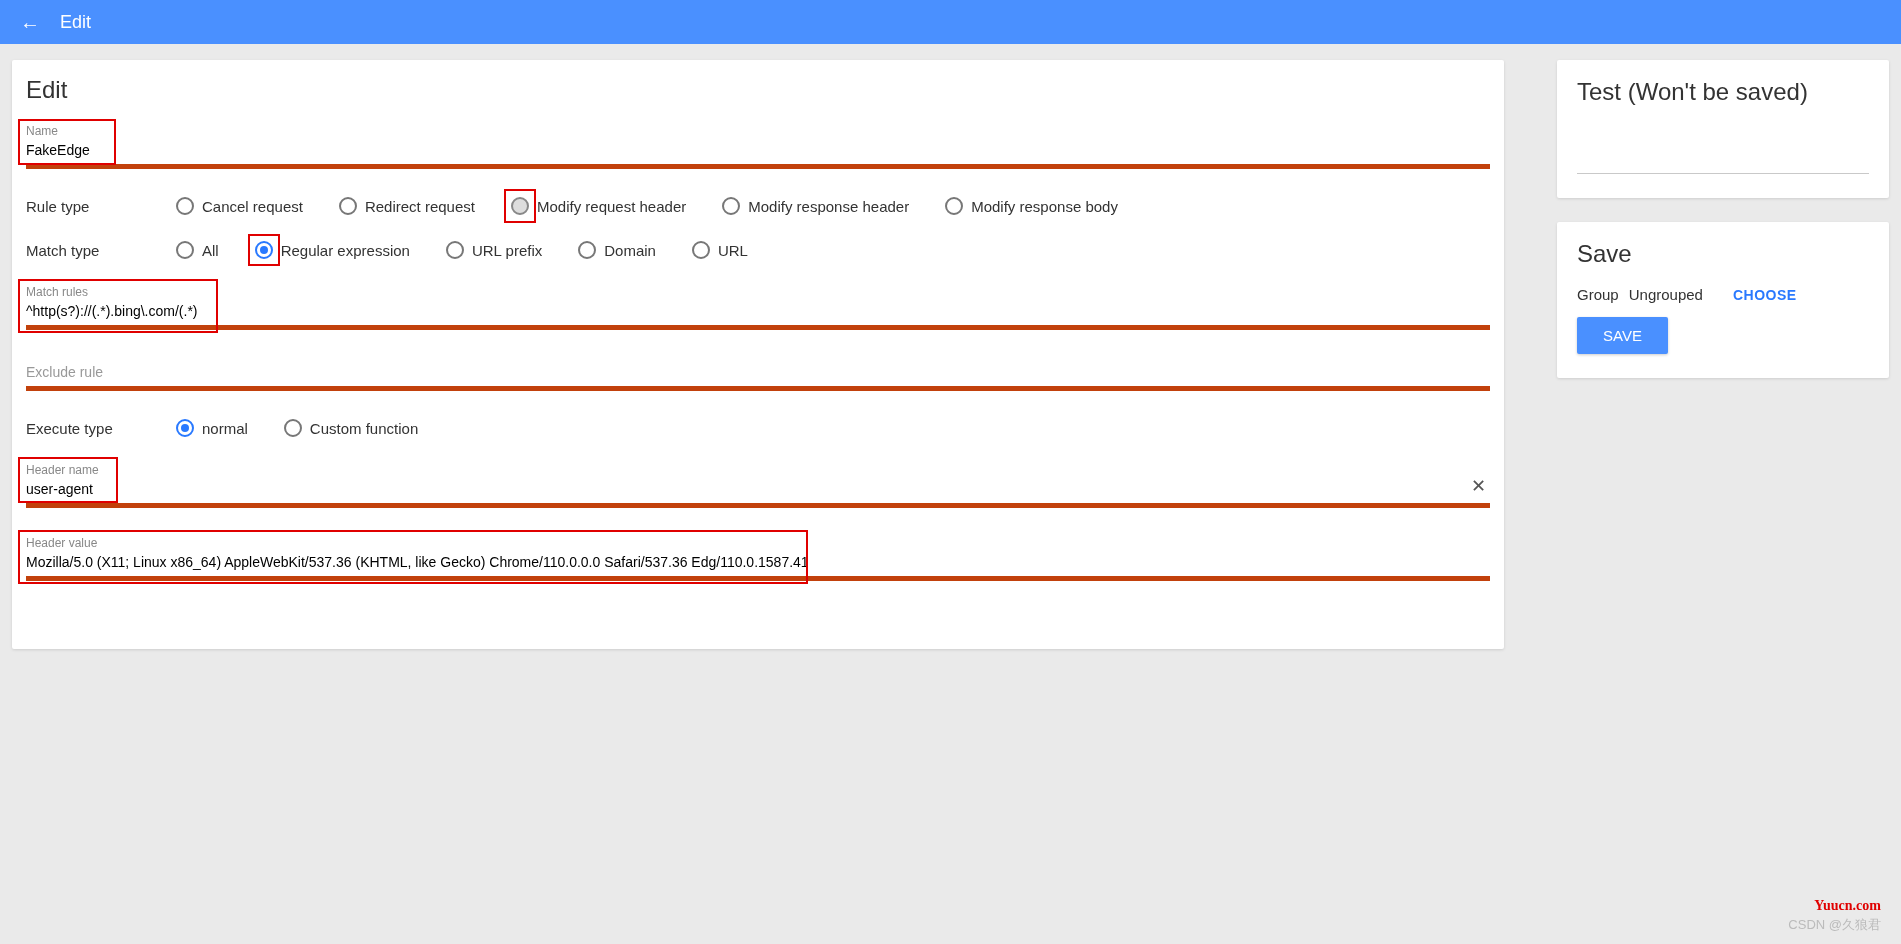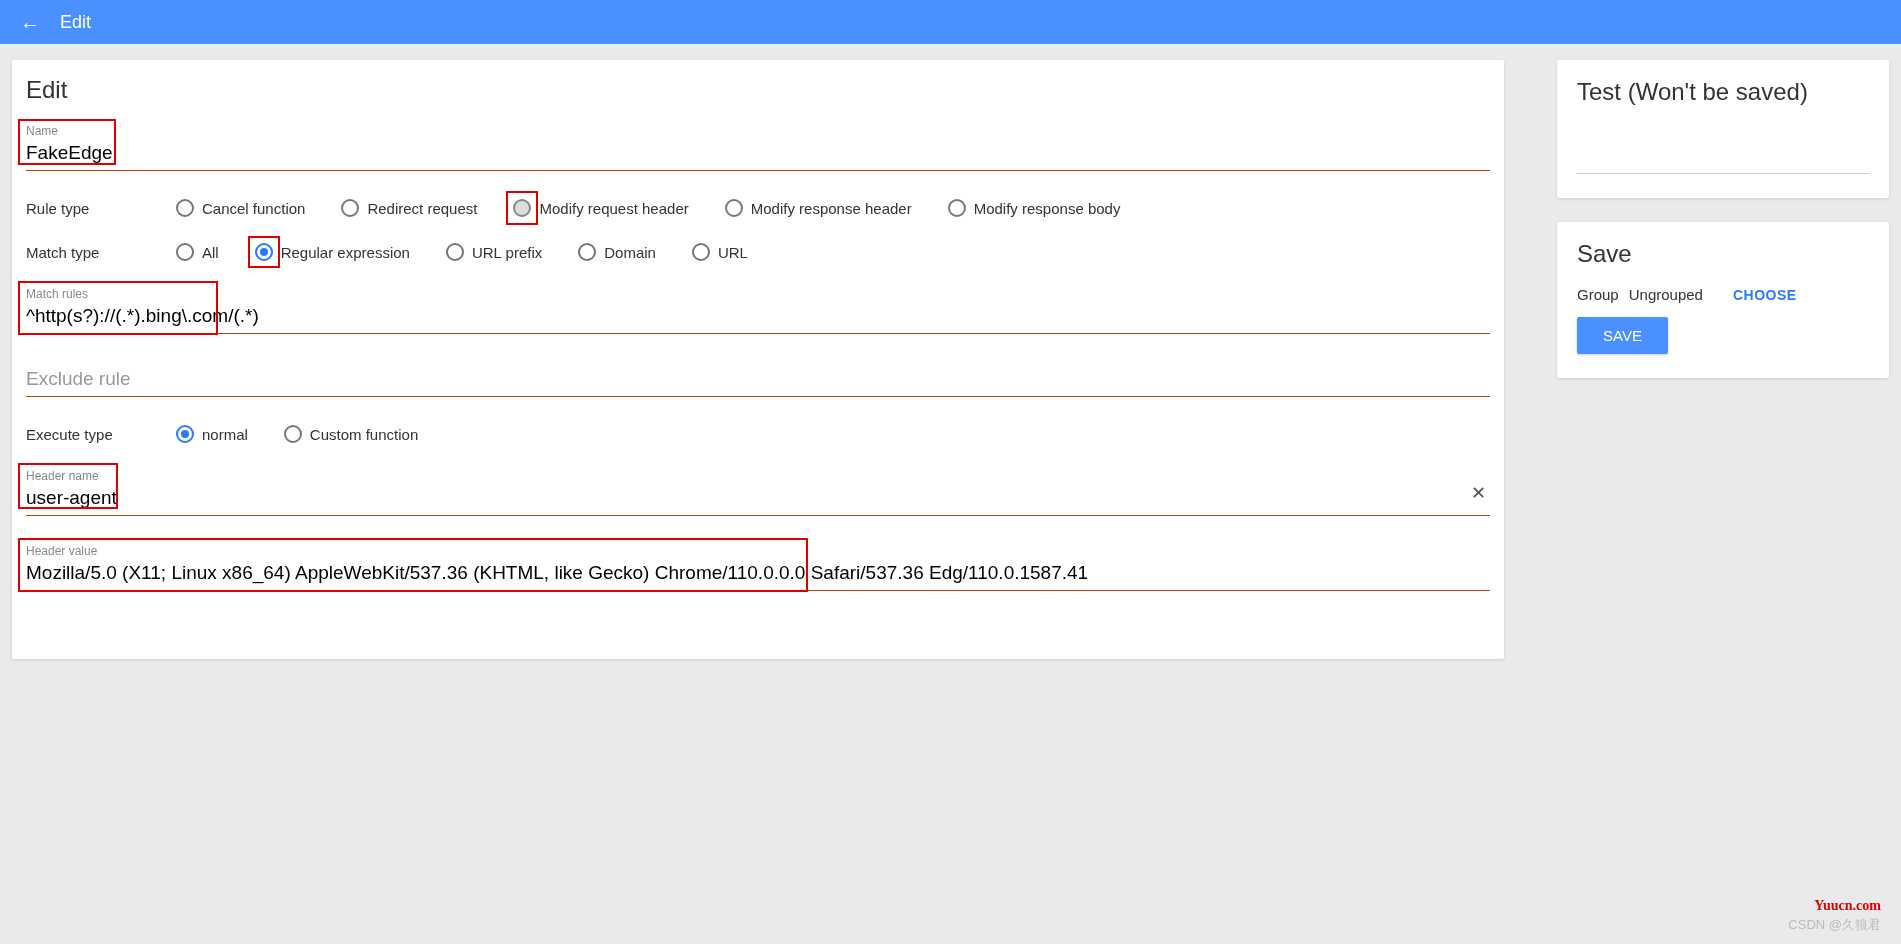--- a/index.html
+++ b/index.html
@@ -13,21 +13,21 @@
 
 .card { background: #fff; border-radius: 2px; box-shadow: 0 1px 3px rgba(0,0,0,0.12); }
 .card-main { flex: 1; padding: 16px 14px 40px 14px; }
 .card-side { width: 332px; padding: 18px 20px 24px 20px; margin-bottom: 24px; }
 
 h2 { font-size: 24px; font-weight: 500; margin-bottom: 20px; }
 h2.save-h { margin-bottom: 18px; }
 
 .field-wrap { position: relative; margin-bottom: 28px; }
 .field-label { font-size: 12px; color: #888; }
-.text-input { width: 100%; border: none; border-bottom: 1px solid #c2410c; padding: 4px 0 6px 0; font-size: 19px; outline: none; background: transparent; }
+.text-input { width: 100%; border: none; border-bottom: 5px solid #c2410c; padding: 4px 0 6px 0; font-size: 14px; outline: none; background: transparent; }
 .text-input::placeholder { color: #999; }
 
 .row { display: flex; align-items: flex-end; gap: 20px; margin: 26px 0; }
 .row-label { width: 130px; font-size: 15px; color: #333; }
 
 .radio { display: inline-flex; align-items: center; gap: 8px; cursor: pointer; margin-right: 16px; }
 .radio .circle { width: 18px; height: 18px; border: 2px solid #777; border-radius: 50%; position: relative; }
 .radio.checked .circle { border-color: #2979ff; }
 .radio.checked .circle::after { content:""; position:absolute; top:3px; left:3px; width:8px; height:8px; background:#2979ff; border-radius:50%; }
 .radio .lbl { font-size: 15px; }
@@ -60,21 +60,21 @@
     <div class="field-wrap" style="position:relative;">
       <div class="redbox" style="left:-8px; top:-5px; width:98px; height:46px;"></div>
       <div class="field-label">Name</div>
       <input class="text-input" value="FakeEdge" style="">
     </div>
 
     <div class="row" style="position:relative;">
       <div class="row-label">Rule type</div>
       <span class="radio">
           <span class="circle"></span>
-          <span class="lbl">Cancel function</span>
+          <span class="lbl">Cancel request</span>
         </span>
       <span class="radio">
           <span class="circle"></span>
           <span class="lbl">Redirect request</span>
         </span>
       <span style="position:relative; display:inline-flex;">
         <div class="redbox" style="left:-7px; top:-8px; width:32px; height:34px;"></div>
         <span class="radio">
             <span class="circle" style="border-color:#888;background:#ddd;"></span>
             <span class="lbl">Modify request header</span>

